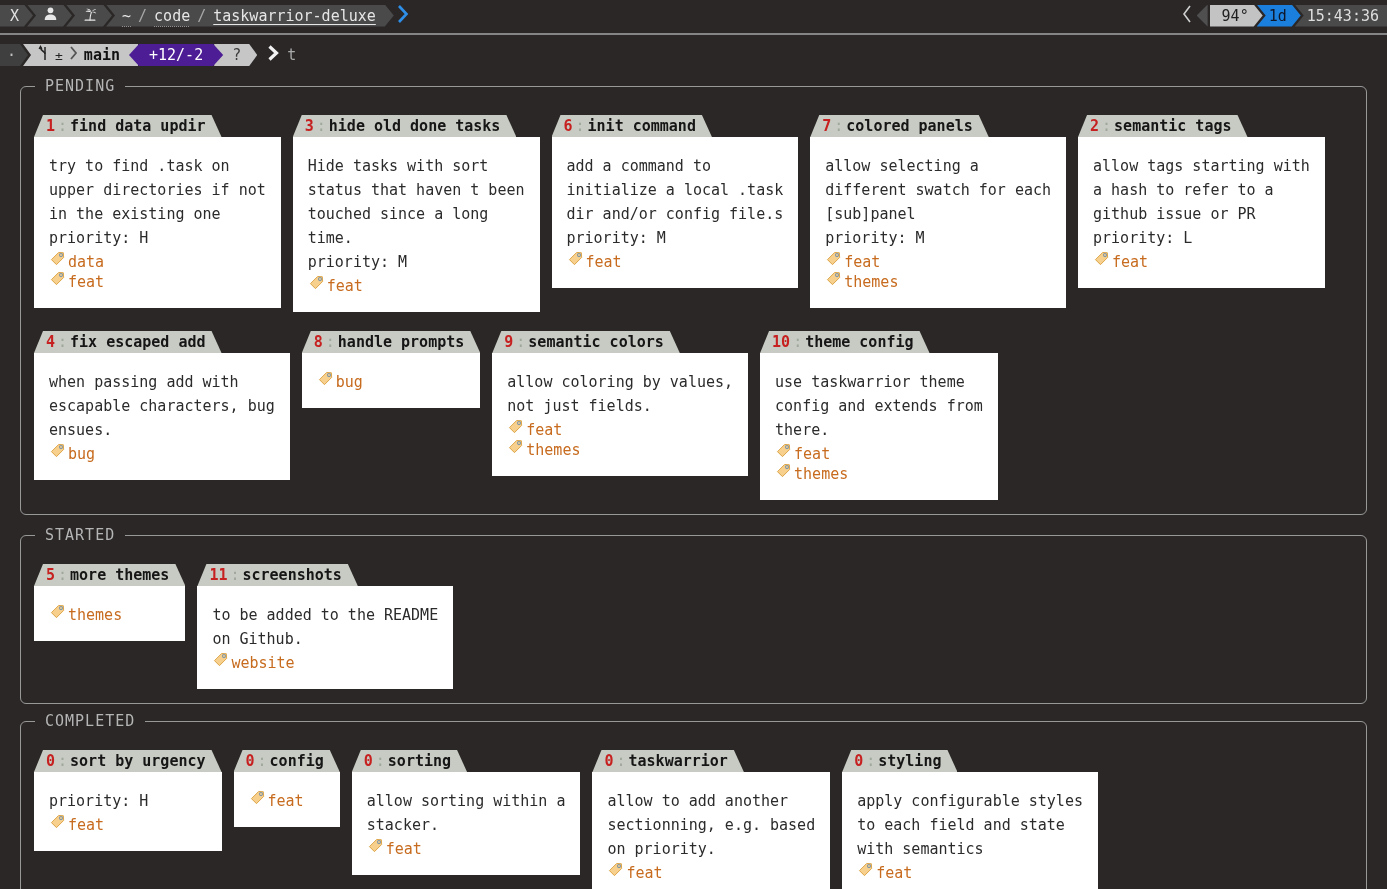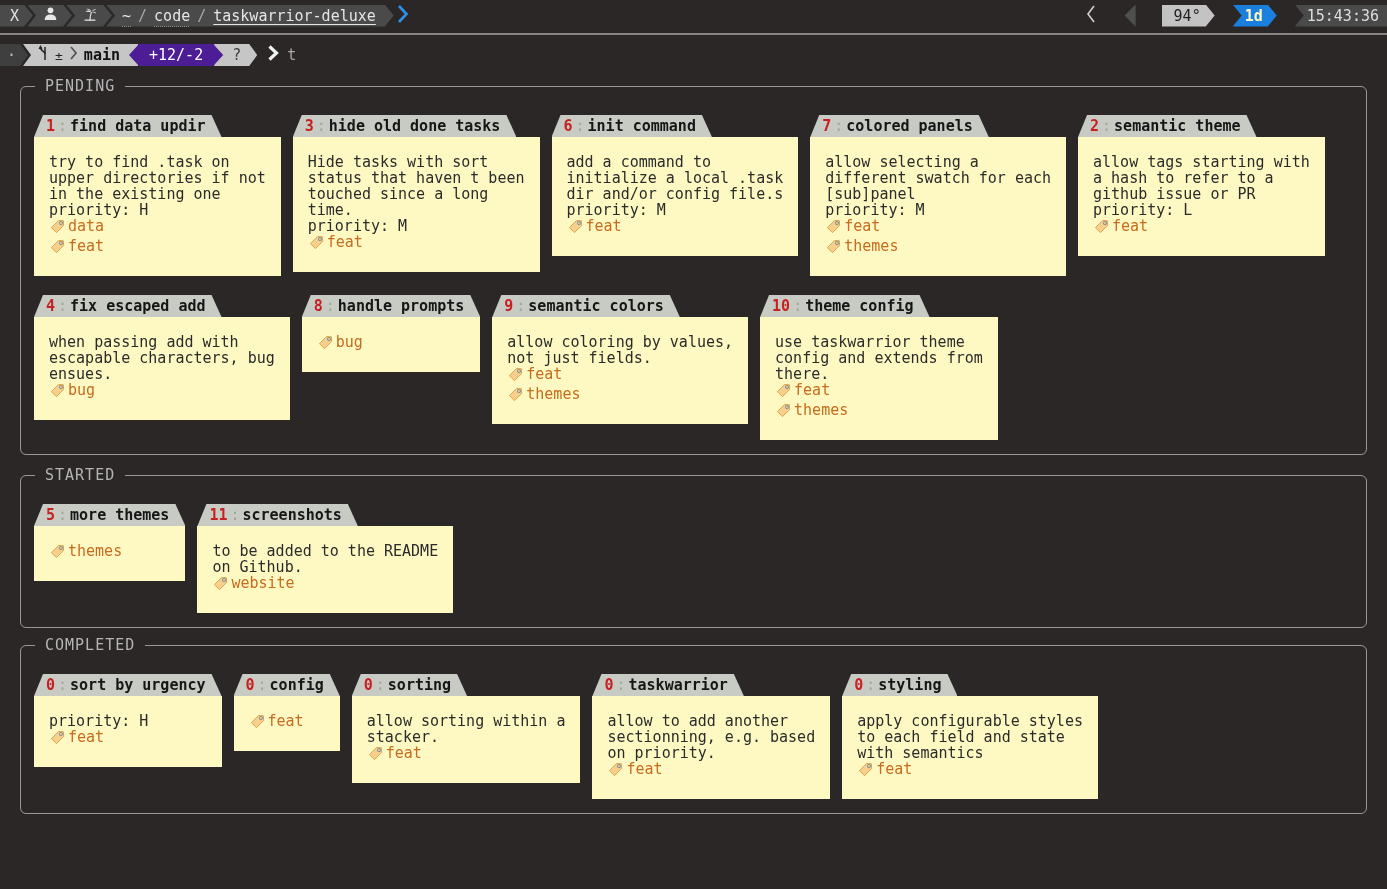--- a/index.html
+++ b/index.html
@@ -24,32 +24,32 @@
     clip-path:polygon(0 0, calc(100% - 9px) 0, 100% 50%, calc(100% - 9px) 100%, 0 100%, 9px 50%);
     margin-left:-6px; padding-left:16px;
   }
   .seg .icon16 { display:block; }
   .path-part { color:#e6e6e6; }
   .u-dot { text-decoration:underline dotted 1px; text-underline-offset:5px; }
   .u-solid { text-decoration:underline solid 1px; text-underline-offset:3px; }
   .path-slash { color:#a8a8a8; padding:0 7px; }
   .blue-chev { margin-left:2px; display:block; }
 
-  .pl-right { margin-left:auto; display:flex; align-items:center;gap:24px; }
+  .pl-right { margin-left:auto; display:flex; align-items:center; }
   .cap-left { width:11px; height:22px; background:#4f4f4f; margin:0 2px 0 4px;
     clip-path:polygon(100% 0, 0 50%, 100% 100%); }
   .rseg {
     height:22px; display:flex; align-items:center; padding:0 14px 0 12px;
     clip-path:polygon(0 0, calc(100% - 9px) 0, 100% 50%, calc(100% - 9px) 100%, 0 100%, 9px 50%);
     margin-left:-6px;
   }
   .rseg.first { clip-path:polygon(0 0, calc(100% - 9px) 0, 100% 50%, calc(100% - 9px) 100%, 0 100%); margin-left:0; }
   .rseg.last { clip-path:polygon(9px 50%, 0 0, 100% 0, 100% 100%, 0 100%); padding-right:8px; }
   .seg-light { background:#c3c3c3; color:#1f1f1f; }
-  .seg-blue  { background:#1b7fdd; color:#fef9c3;font-weight:bold; }
+  .seg-blue  { background:#1b7fdd; color:#0f172a; }
   .seg-dark  { background:#4a4a4a; color:#dedede; }
 
   .hr { height:2px; background:#858585; margin-top:5px; }
 
   
   .promptrow { height:22px; margin-top:9px; display:flex; align-items:center; }
   .pseg-dot { height:22px; background:#3f3f3f; color:#c0c0c0; display:flex; align-items:center;
     padding:0 12px 0 7px;
     clip-path:polygon(0 0, calc(100% - 8px) 0, 100% 50%, calc(100% - 8px) 100%, 0 100%); }
   .pseg-git { height:22px; background:#c6c6c6; color:#1d1d1d; display:flex; align-items:center;
@@ -75,22 +75,22 @@
     color:#b5b5b5; padding:0 10px; font-size:15px; letter-spacing:1px; }
   .cards { display:flex; flex-wrap:wrap; align-items:flex-start; gap:19px 12px; }
 
   .card { width:max-content; }
   .tab { display:inline-flex; align-items:center; height:22px; background:#c7cbc3;
     padding:0 16px 0 12px; font-weight:bold; font-size:15px;
     clip-path:polygon(9px 0, calc(100% - 10px) 0, 100% 100%, 0 100%); }
   .tab .num { color:#c62020; }
   .tab .colon { color:#9fa69a; padding:0 3px; font-weight:normal; }
   .tab .title { color:#161616; }
-  .cardbody { background:#fef9c3; color:#2b2b2b; padding:17px 15px 18px;
-    line-height:16px; min-width:100%; }
+  .cardbody { background:#ffffff; color:#2b2b2b; padding:17px 15px 18px;
+    line-height:24px; min-width:100%; }
   .desc { white-space:pre; }
   .tagrow { display:flex; height:20px; }
   .tagrow svg { margin-right:2px; }
   .taglabel { color:#c76b1e; }
 </style>
 </head>
 <body>
 
 <div class="topbar">
   <div class="pl-left">
@@ -275,21 +275,21 @@
               <svg width="17" height="17" viewBox="0 0 18 18">
                 <path d="M2.6 10.2 L10.2 2.6 L15.2 2.9 L15.5 7.9 L7.9 15.5 Z" fill="#f8d08e" stroke="#dba243" stroke-width="1"></path>
                 <circle cx="12.7" cy="5.4" r="1.6" fill="#f8d08e" stroke="#7d95a6" stroke-width="1.1"></circle>
               </svg>
               <span class="taglabel">themes</span>
             </div>
           </div></div>
         <div class="card"><div class="tab">
             <span class="num">2</span>
             <span class="colon">:</span>
-            <span class="title">semantic theme</span>
+            <span class="title">semantic tags</span>
           </div><div class="cardbody">
             <div class="desc">allow tags starting with
 a hash to refer to a
 github issue or PR
 priority: L</div>
             <div class="tagrow">
               <svg width="17" height="17" viewBox="0 0 18 18">
                 <path d="M2.6 10.2 L10.2 2.6 L15.2 2.9 L15.5 7.9 L7.9 15.5 Z" fill="#f8d08e" stroke="#dba243" stroke-width="1"></path>
                 <circle cx="12.7" cy="5.4" r="1.6" fill="#f8d08e" stroke="#7d95a6" stroke-width="1.1"></circle>
               </svg>

